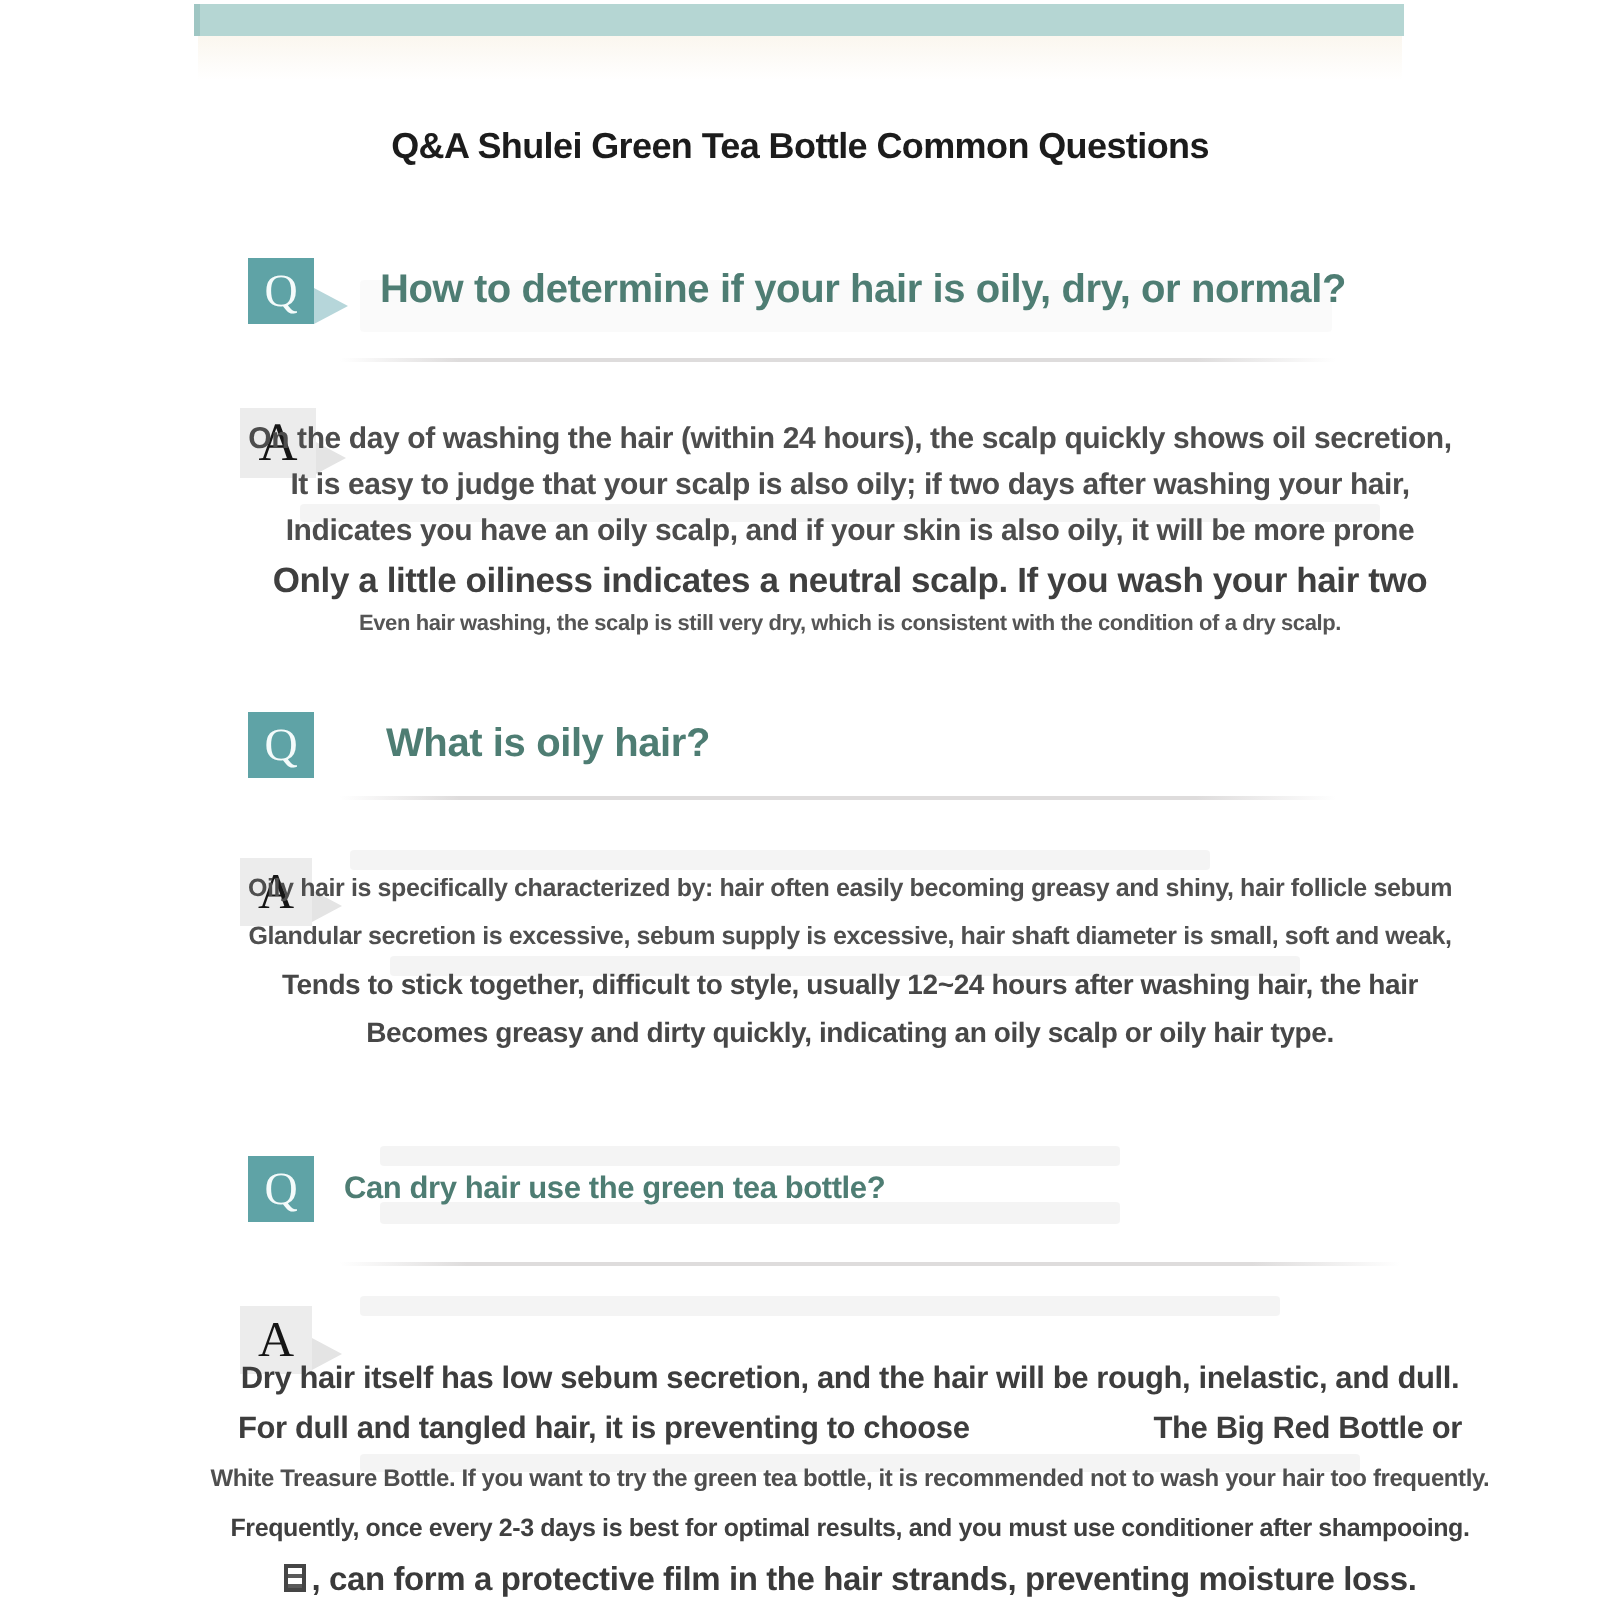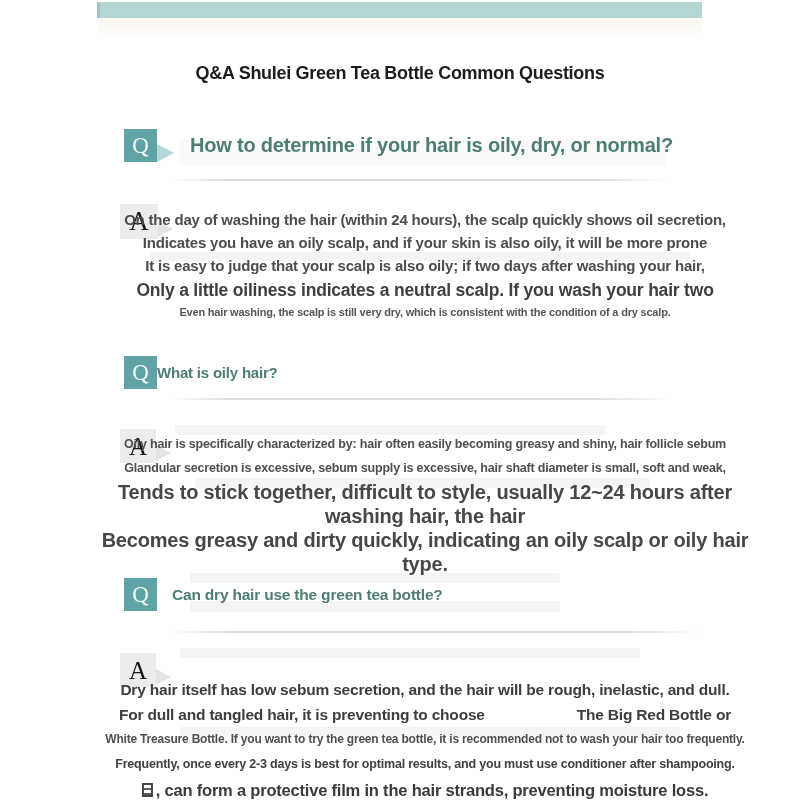--- a/index.html
+++ b/index.html
@@ -60,21 +60,21 @@
 
   
   .ans-block { position: absolute; left: 100px; width: 650px; text-align: center; color: #4b4b4b; }
   .ans-block p { letter-spacing: -0.2px; font-weight: 600; }
 
   .s1-l123 { font-size: 15px; line-height: 23px; color: #4d4d4d; }
   .s1-l4   { font-size: 17.5px; line-height: 26px; color: #3f3f3f; font-weight: 700 !important; }
   .s1-l5   { font-size: 11px; line-height: 19px; color: #555; }
 
   .s2-l12  { font-size: 12.5px; line-height: 23.5px; color: #4f4f4f; text-align: center; }
-  .s2-l34  { font-size: 20px; line-height: 24px; color: #474747; text-align: center; }
+  .s2-l34  { font-size: 14px; line-height: 24px; color: #474747; text-align: center; }
 
   .s3-l1   { font-size: 15.5px; line-height: 25px; color: #3d3d3d; font-weight: 700 !important; }
   .s3-l2   { font-size: 15.5px; line-height: 25px; color: #3d3d3d; font-weight: 700 !important;
              display: flex; justify-content: center; align-items: baseline; }
   .s3-gap  { display: inline-block; width: 92px; }
   .s3-l3   { font-size: 12px; line-height: 25px; color: #4f4f4f; }
   .s3-l4   { font-size: 12.5px; line-height: 24px; color: #404040; }
   .s3-l5   { font-size: 16.5px; line-height: 28px; color: #3a3a3a; font-weight: 700 !important; }
 
   
@@ -116,31 +116,31 @@
   <div class="divider" style="left:170px; top:179px; width:498px;"></div>
 
   <div class="q-row" style="left:120px; top:204px;">
     <div class="a-badge">
       <span class="letter">A</span>
     </div>
     <div class="a-arrow"></div>
   </div>
   <div class="ans-block" style="top:208px;">
     <p class="s1-l123">On the day of washing the hair (within 24 hours), the scalp quickly shows oil secretion,</p>
+    <p class="s1-l123">It is easy to judge that your scalp is also oily; if two days after washing your hair,</p>
     <p class="s1-l123">Indicates you have an oily scalp, and if your skin is also oily, it will be more prone</p>
-    <p class="s1-l123">It is easy to judge that your scalp is also oily; if two days after washing your hair,</p>
     <p class="s1-l4">Only a little oiliness indicates a neutral scalp. If you wash your hair two</p>
     <p class="s1-l5">Even hair washing, the scalp is still very dry, which is consistent with the condition of a dry scalp.</p>
   </div>
 
   <div class="q-row" style="left:124px; top:356px;">
     <div class="q-badge">
       <span class="letter">Q</span>
     </div>
-    <div class="q-text" style="font-size:15px;">What is oily hair?</div>
+    <div class="q-text" style="margin-left:36px; font-size:20px;">What is oily hair?</div>
   </div>
   <div class="divider" style="left:170px; top:398px; width:498px;"></div>
 
   <div class="q-row" style="left:120px; top:429px;">
     <div class="a-badge" style="width:36px;height:34px;">
       <span class="letter" style="font-size:25px;">A</span>
     </div>
     <div class="a-arrow"></div>
   </div>
   <div class="ans-block" style="top:433px;">

